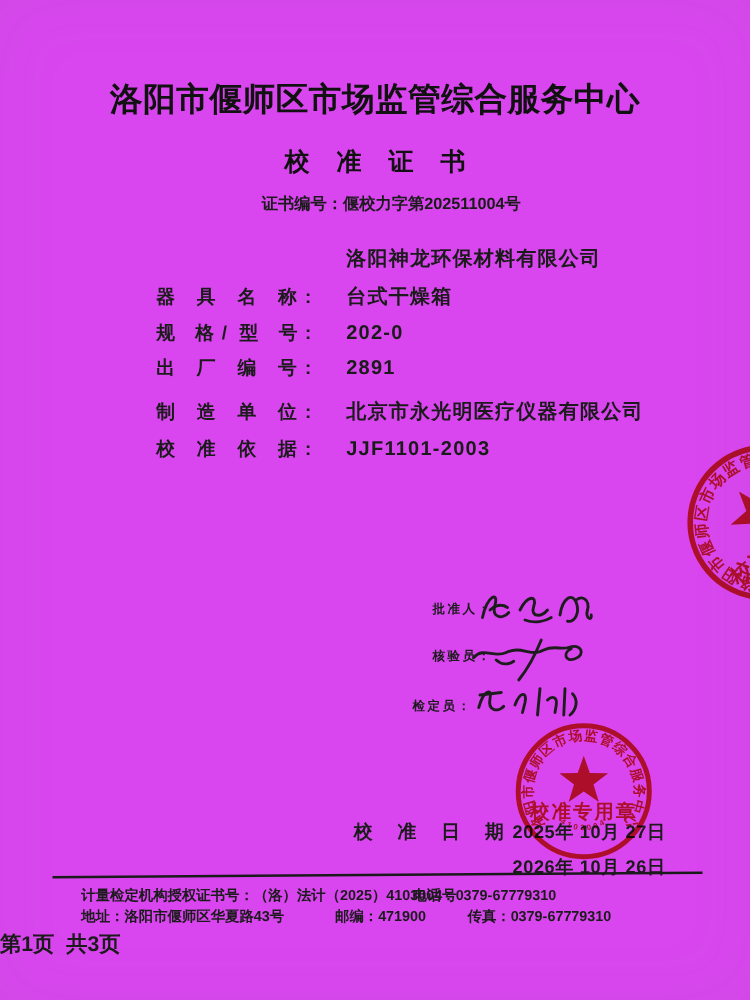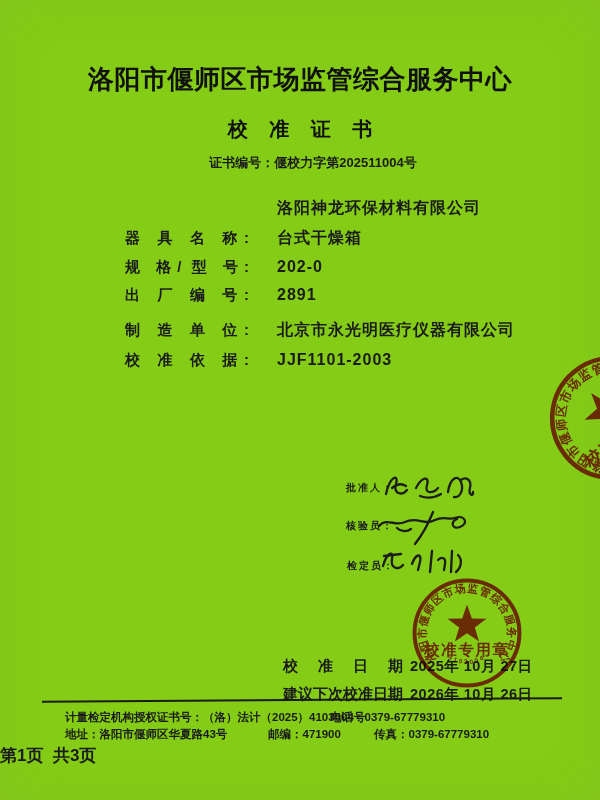--- a/index.html
+++ b/index.html
@@ -1,19 +1,19 @@
 <!DOCTYPE html>
 <html><head>
 <meta charset="utf-8">
 <style>
   html,body{margin:0;padding:0;background:#e8e8e8;}
   .page{
     position:relative;
     width:600px;height:800px;
-    background:#84cc16;
+    background:#d946ef;
     overflow:hidden;
     font-family:"Liberation Sans","DejaVu Sans",sans-serif;
     font-weight:bold;
     color:#1b1b1b;
     box-shadow:inset 0 0 55px rgba(110,110,110,0.07);
   }
   .abs{position:absolute;}
   
   .org-name{
     left:0;right:0;top:62px;
@@ -124,37 +124,36 @@
   </svg>
 
   <div class="abs sigrow" style="top:516px;left:315px;">核验员：</div>
   <svg class="sig-svg" style="left:375px;top:508px;" width="100" height="40" viewBox="0 0 100 40">
     <path d="M4,18 C12,9 20,19 30,14 C42,8 50,18 60,12 C68,8 74,12 80,10"></path>
     <path d="M80,10 C90,6 94,16 85,19 C77,22 75,14 82,11"></path>
     <path d="M58,4 C54,14 48,26 40,36"></path>
     <path d="M22,20 C26,24 32,24 36,21"></path>
   </svg>
 
-  <div class="abs sigrow" style="top:556px;left:316px;">检定员：</div>
+  <div class="abs sigrow" style="top:556px;left:299px;">检定员：</div>
   <svg class="sig-svg" style="left:374px;top:546px;" width="100" height="30" viewBox="0 0 100 30">
     <path d="M9,20 C13,6 20,4 18,13 C16,23 25,24 29,19"></path>
     <path d="M10,10 L27,8"></path>
     <path d="M38,18 C42,7 48,7 46,16 L44,24"></path>
     <path d="M58,5 L56,26"></path>
     <path d="M64,14 C68,10 72,12 71,18 L70,24"></path>
     <path d="M78,5 L77,26"></path>
     <path d="M84,9 C89,14 87,22 82,26"></path>
   </svg>
 
   <div class="abs drow" style="top:637px;left:0;right:0;">
     <span class="dlabel">校 准 日 期</span>
     <span class="dvalue">2025年 10月 27日</span>
   </div>
   <div class="abs drow" style="top:665px;left:0;right:0;">
-    <span class="dlabel">建议下次校准日期</span>
     <span class="dvalue">2026年 10月 26日</span>
   </div>
 
   <div class="abs separator"></div>
   <div class="abs foot" style="top:710px;left:65px;">计量检定机构授权证书号：（洛）法计（2025）4103004号</div>
   <div class="abs foot" style="top:710px;left:330px;">电话：0379-67779310</div>
   <div class="abs foot" style="top:727px;left:65px;">地址：洛阳市偃师区华夏路43号</div>
   <div class="abs foot" style="top:727px;left:268px;">邮编：471900</div>
   <div class="abs foot" style="top:727px;left:374px;">传真：0379-67779310</div>
   <div class="abs pagenum" style="white-space:pre;">第1页  共3页</div>

